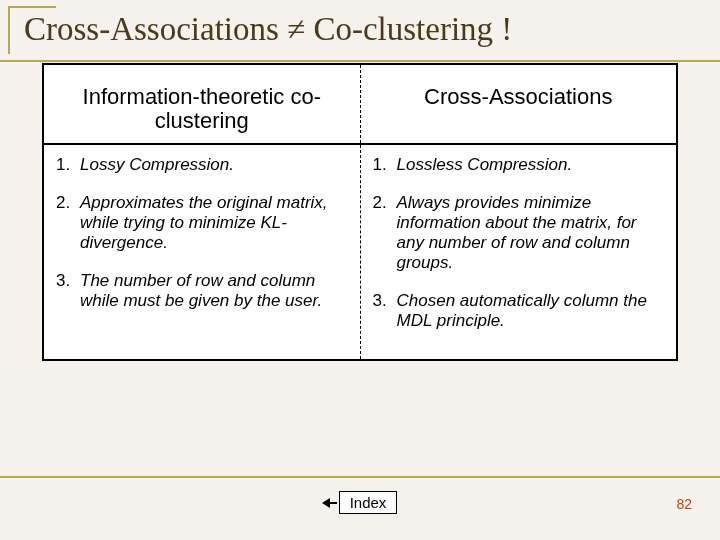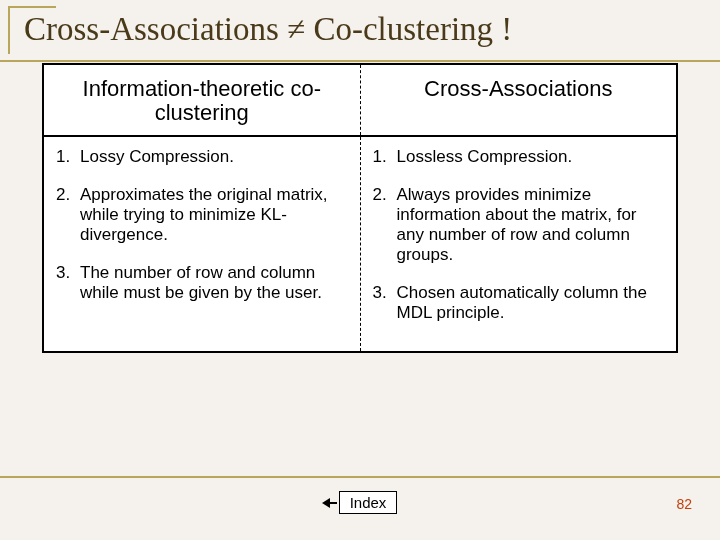--- a/index.html
+++ b/index.html
@@ -61,21 +61,21 @@
   table {
     width: 100%;
     border-collapse: collapse;
     table-layout: fixed;
   }
   th {
     font-family: Arial, Helvetica, sans-serif;
     font-weight: normal;
     font-size: 22px;
     text-align: center;
-    padding: 12px 6px 10px 6px;
+    padding: 20px 6px 10px 6px;
     vertical-align: top;
     line-height: 1.1;
     color: #000;
   }
   th:first-child {
     border-right: 1.5px dashed #000;
   }
   tr.headrow th {
     border-bottom: 2px solid #000;
   }
@@ -84,21 +84,21 @@
     font-size: 17px;
     vertical-align: top;
     padding: 10px 12px 10px 12px;
     color: #000;
     line-height: 1.18;
   }
   td.leftcol { border-right: 1.5px dashed #000; }
   ol.numlist { list-style: none; counter-reset: none; }
   .item { display: flex; margin-bottom: 18px; }
   .item .num { width: 24px; flex-shrink: 0; }
-  .item .txt { flex: 1; }
+  .item .txt { flex: 1; font-style: italic; }
   .index-region {
     position: absolute;
     bottom: 26px;
     left: 16px;
     right: 0;
     display: flex;
     justify-content: center;
   }
   .index-box {
     border: 1px solid #000;

